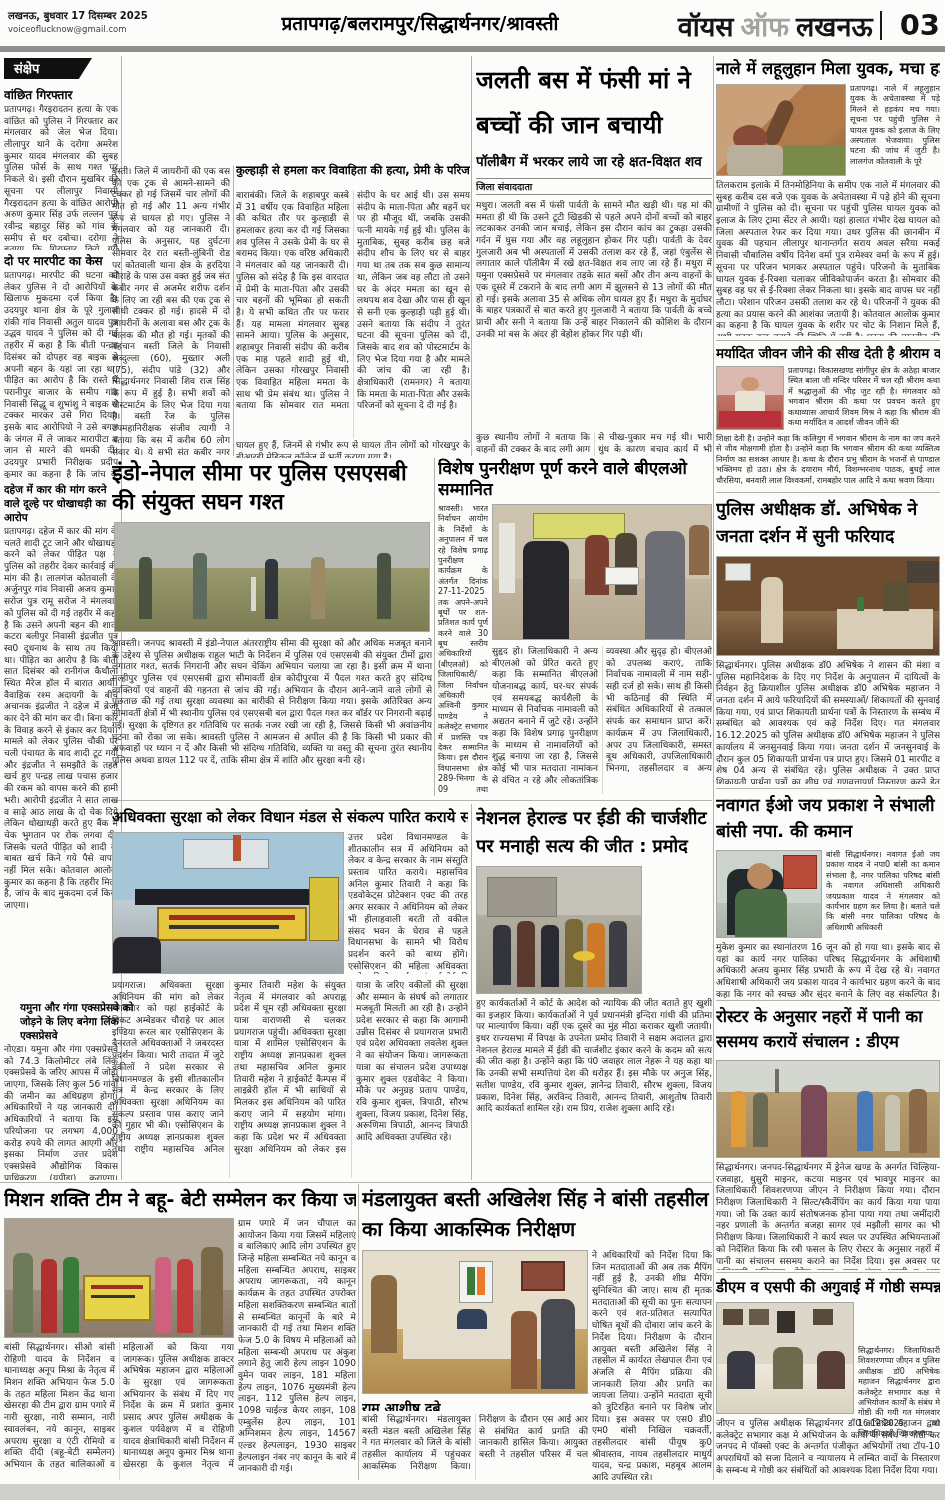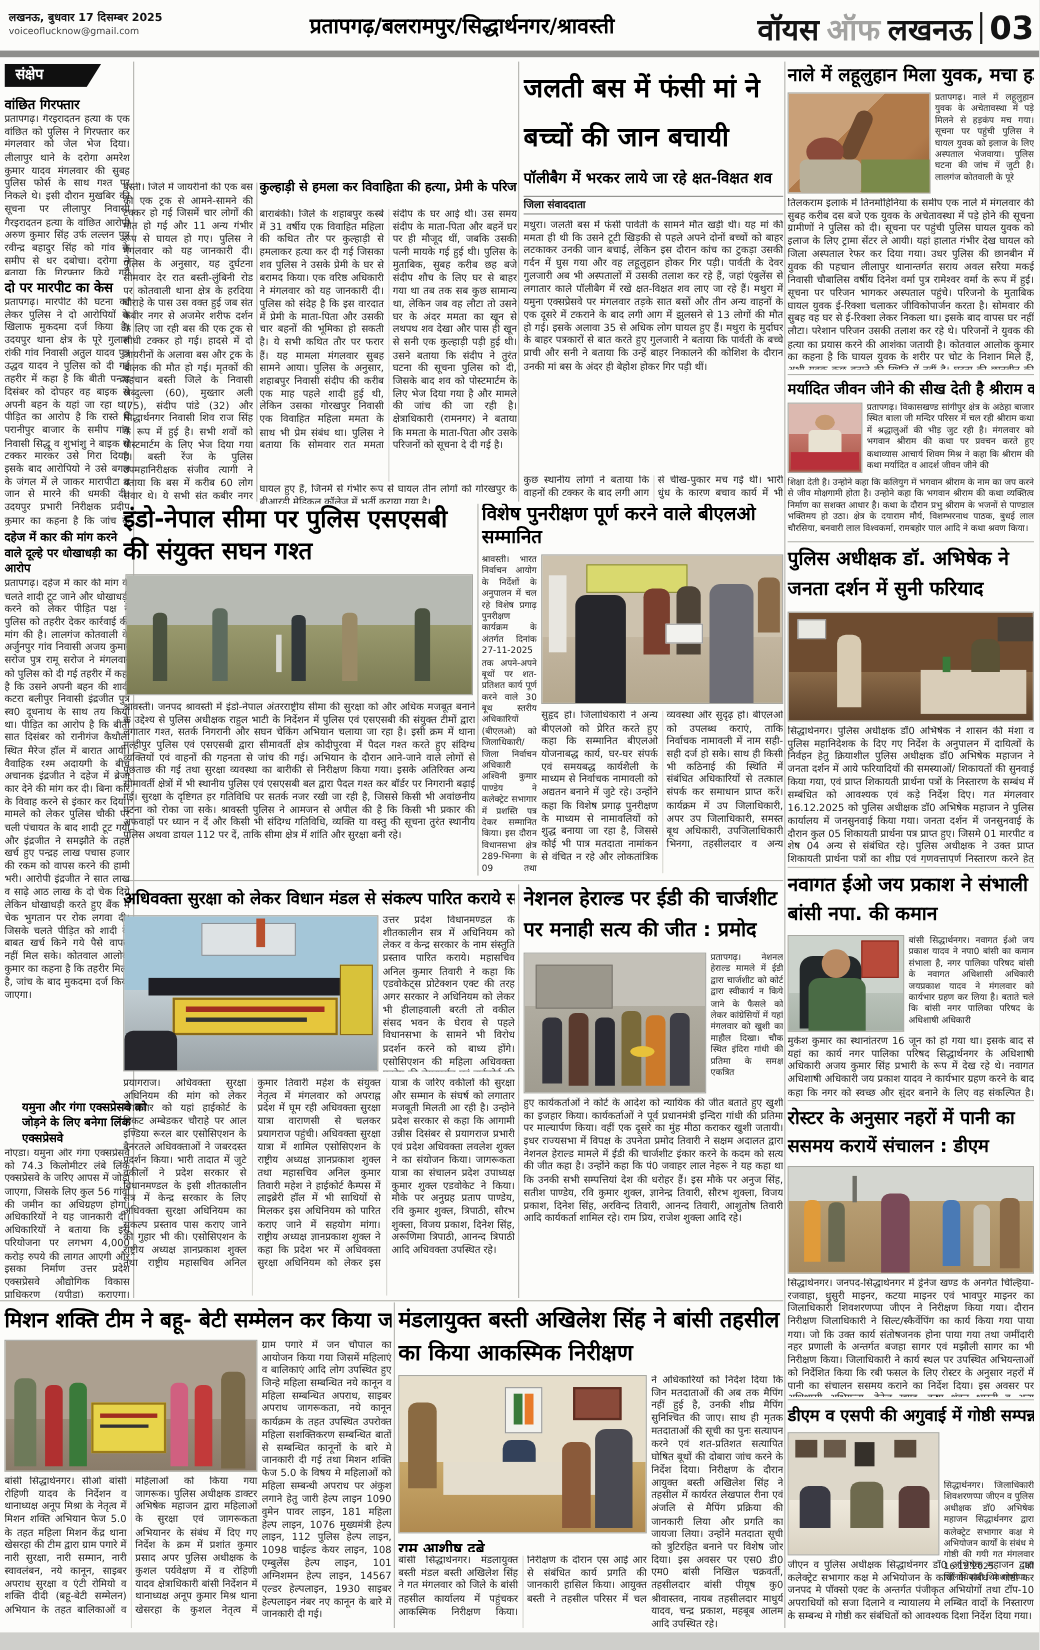--- a/index.html
+++ b/index.html
@@ -26,21 +26,21 @@
 
   <div class="abs" style="left:8px;top:8px;width:180px;height:36px">
     <div style="font-size:10px;font-weight:700">लखनऊ, बुधवार 17 दिसम्बर 2025</div>
     <div style="font-size:8.5px;color:#444;margin-top:2px">voiceoflucknow@gmail.com</div>
   </div>
   <div class="abs hl" style="left:225px;top:10px;width:390px;height:30px;font-size:19px;text-align:center">प्रतापगढ़/बलरामपुर/सिद्धार्थनगर/श्रावस्ती</div>
   <div class="abs" style="left:620px;top:4px;width:320px;height:42px;display:flex;align-items:center;justify-content:flex-end;gap:7px">
     <span style="font-size:27px;font-weight:800">वॉयस</span>
     <span style="font-size:27px;font-weight:800;color:#a3a3a1">ऑफ</span>
     <span style="font-size:27px;font-weight:800">लखनऊ</span>
-    <span style="font-size:29px;font-weight:800;border-left:2px solid #1a1a1a;padding-left:7px;line-height:1">03</span>
+    <span style="font-size:29px;font-weight:800;border-left:2px solid #1a1a1a;padding-left:18px;line-height:1">03</span>
   </div>
   <div class="abs" style="left:0;top:46px;width:945px;height:6px;background:#8f8f8c"></div>
 
   <div class="vr" style="left:121px;top:56px;height:1124px"></div>
   <div class="vr" style="left:233px;top:166px;height:290px"></div>
   <div class="vr" style="left:471px;top:56px;height:400px"></div>
   <div class="vr" style="left:434px;top:458px;height:338px"></div>
   <div class="vr" style="left:471px;top:804px;height:376px"></div>
   <div class="vr" style="left:713px;top:56px;height:1424px"></div>
   <div class="vr" style="left:358px;top:1184px;height:296px"></div>
@@ -111,21 +111,20 @@
   <div class="ph" style="left:476px;top:866px;width:166px;height:128px;background:linear-gradient(#c4c1b8 0 38%,#b0aca0 38%,#a09c90 100%)">
     <i class="sh" style="left:10px;top:10px;width:70px;height:40px;background:#9b978c;border:1px solid #7c7870"></i>
     <i class="sh" style="left:16px;top:58px;width:18px;height:60px;background:#34343c;border-radius:6px 6px 0 0"></i>
     <i class="sh" style="left:40px;top:54px;width:18px;height:66px;background:#5a3a2e;border-radius:6px 6px 0 0"></i>
     <i class="sh" style="left:64px;top:58px;width:18px;height:62px;background:#2a2a32;border-radius:6px 6px 0 0"></i>
     <i class="sh" style="left:88px;top:52px;width:18px;height:68px;background:#7a6a3a;border-radius:6px 6px 0 0"></i>
     <i class="sh" style="left:110px;top:56px;width:18px;height:64px;background:#cc7a2a;border-radius:6px 6px 0 0"></i>
     <i class="sh" style="left:132px;top:54px;width:18px;height:66px;background:#3e3e46;border-radius:6px 6px 0 0"></i>
     <i class="sh" style="left:96px;top:84px;width:22px;height:10px;background:#e8c23a;border-radius:50%"></i>
   </div>
-  <div class="abs tiny" style="left:646px;top:866px;width:66px;height:128px">प्रतापगढ़। नेशनल हेराल्ड मामले में ईडी द्वारा चार्जशीट को कोर्ट द्वारा स्वीकार्य न किये जाने के फैसले को लेकर कांग्रेसियों में यहां मंगलवार को खुशी का माहौल दिखा। चौक स्थित इंदिरा गांधी की प्रतिमा के समक्ष एकत्रित</div>
   <div class="abs bt" style="left:476px;top:998px;width:236px;height:182px">हुए कार्यकर्ताओं ने कोर्ट के आदेश को न्यायिक की जीत बताते हुए खुशी का इजहार किया। कार्यकर्ताओं ने पूर्व प्रधानमंत्री इन्दिरा गांधी की प्रतिमा पर माल्यार्पण किया। वहीं एक दूसरे का मुंह मीठा कराकर खुशी जतायी। इधर राज्यसभा में विपक्ष के उपनेता प्रमोद तिवारी ने सक्षम अदालत द्वारा नेशनल हेराल्ड मामले में ईडी की चार्जशीट इंकार करने के कदम को सत्य की जीत कहा है। उन्होंने कहा कि पं0 जवाहर लाल नेहरू ने यह कहा था कि उनकी सभी सम्पत्तियां देश की धरोहर हैं। इस मौके पर अनुज सिंह, सतीश पाण्डेय, रवि कुमार शुक्ल, ज्ञानेन्द्र तिवारी, सौरभ शुक्ला, विजय प्रकाश, दिनेश सिंह, अरविन्द तिवारी, आनन्द तिवारी, आशुतोष तिवारी आदि कार्यकर्ता शामिल रहे। राम प्रिय, राजेश शुक्ला आदि रहे।</div>
 
   <div class="abs hl nowrapclip" style="left:716px;top:56px;width:224px;height:24px;font-size:16.5px">नाले में लहूलुहान मिला युवक, मचा हड़कंप</div>
   <div class="ph" style="left:716px;top:84px;width:130px;height:92px;background:linear-gradient(135deg,#c9a078 0 40%,#b07a4a 40% 75%,#8f5c33 100%)">
     <i class="sh" style="left:54px;top:14px;width:16px;height:48px;background:#6e4a30;border-radius:8px;transform:rotate(24deg)"></i>
     <i class="sh" style="left:16px;top:40px;width:34px;height:26px;background:#8a4a3a;border-radius:50%"></i>
     <i class="sh" style="left:10px;top:60px;width:56px;height:32px;background:#b8b09a;border-radius:6px"></i>
     <i class="sh" style="left:66px;top:60px;width:64px;height:32px;background:#7a8a4a"></i>
   </div>
   <div class="abs tiny" style="left:850px;top:84px;width:90px;height:92px">प्रतापगढ़। नाले में लहूलुहान युवक के अचेतावस्था में पड़े मिलने से हड़कंप मच गया। सूचना पर पहुंची पुलिस ने घायल युवक को इलाज के लिए अस्पताल भेजवाया। पुलिस घटना की जांच में जुटी है। लालगंज कोतवाली के पूरे</div>

